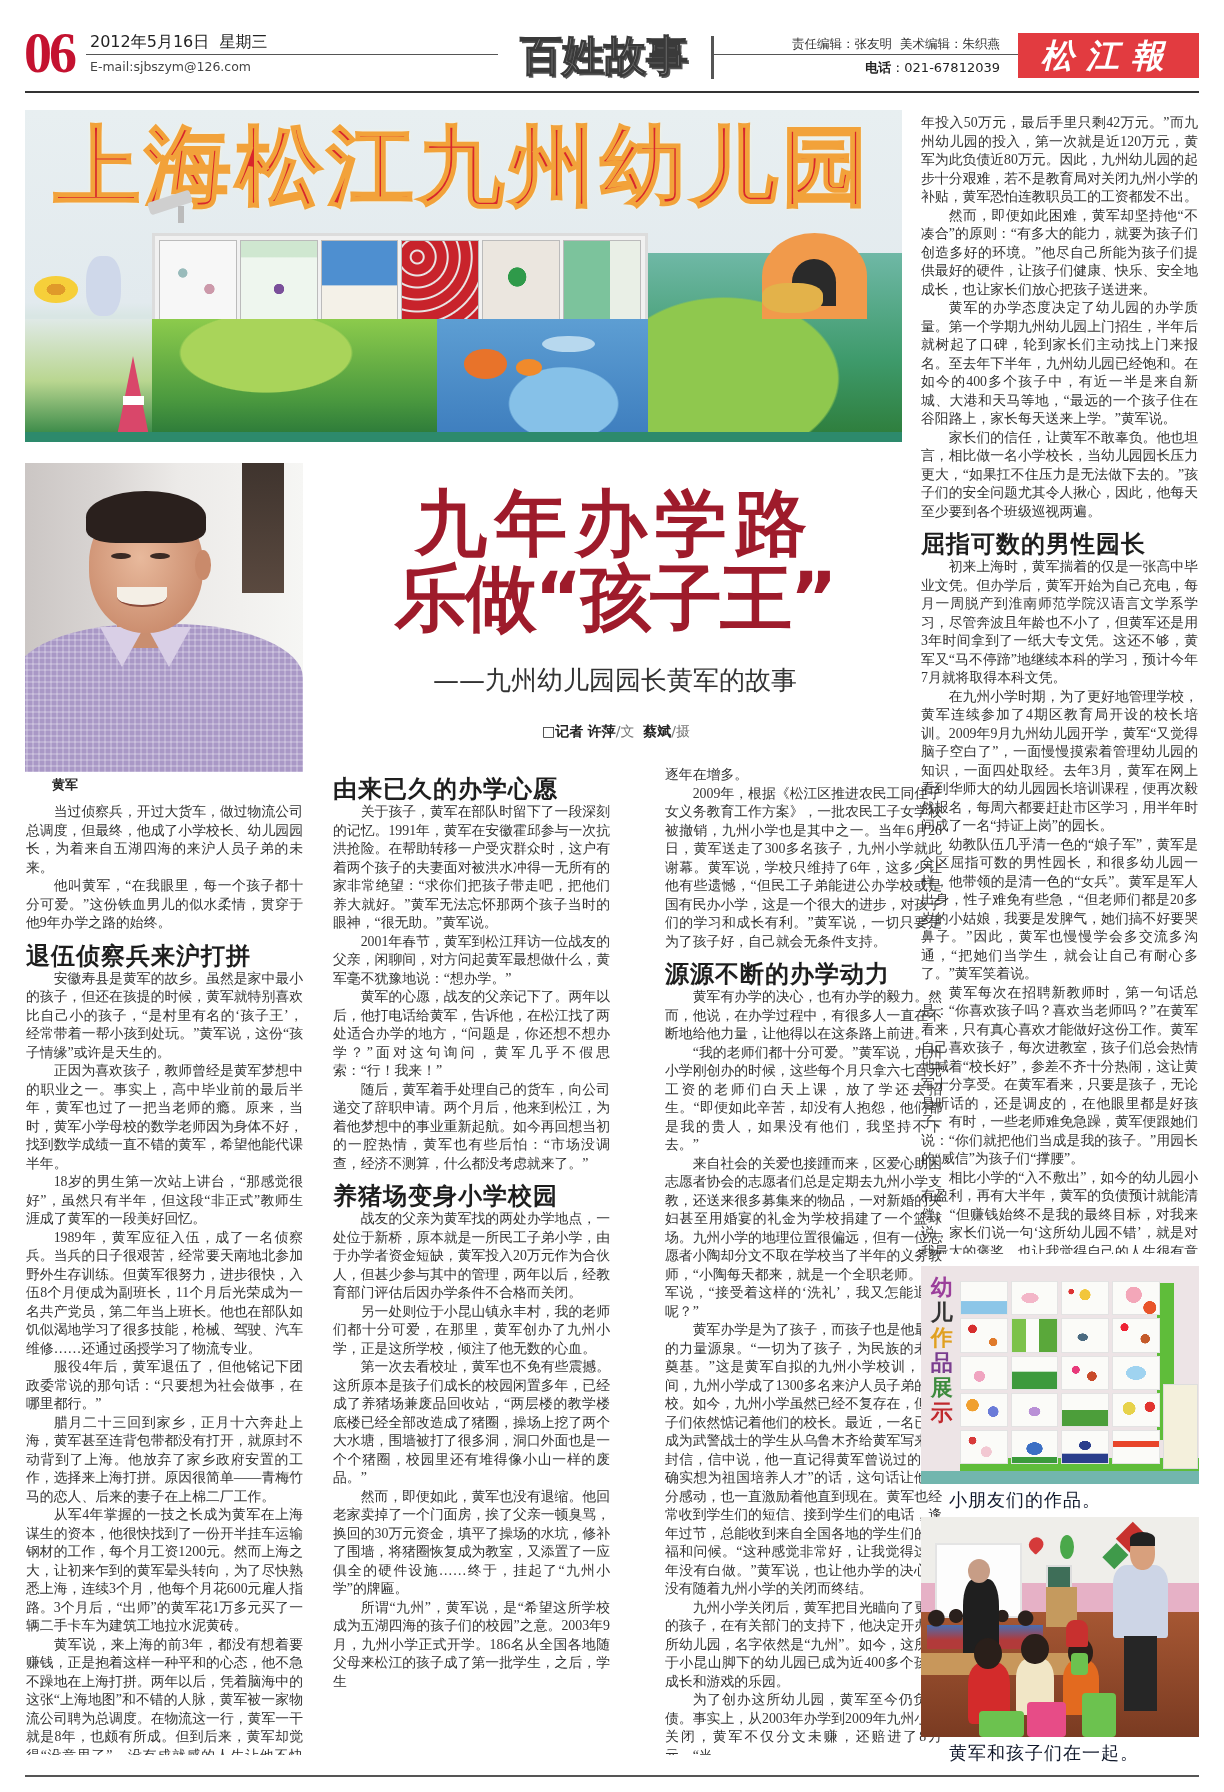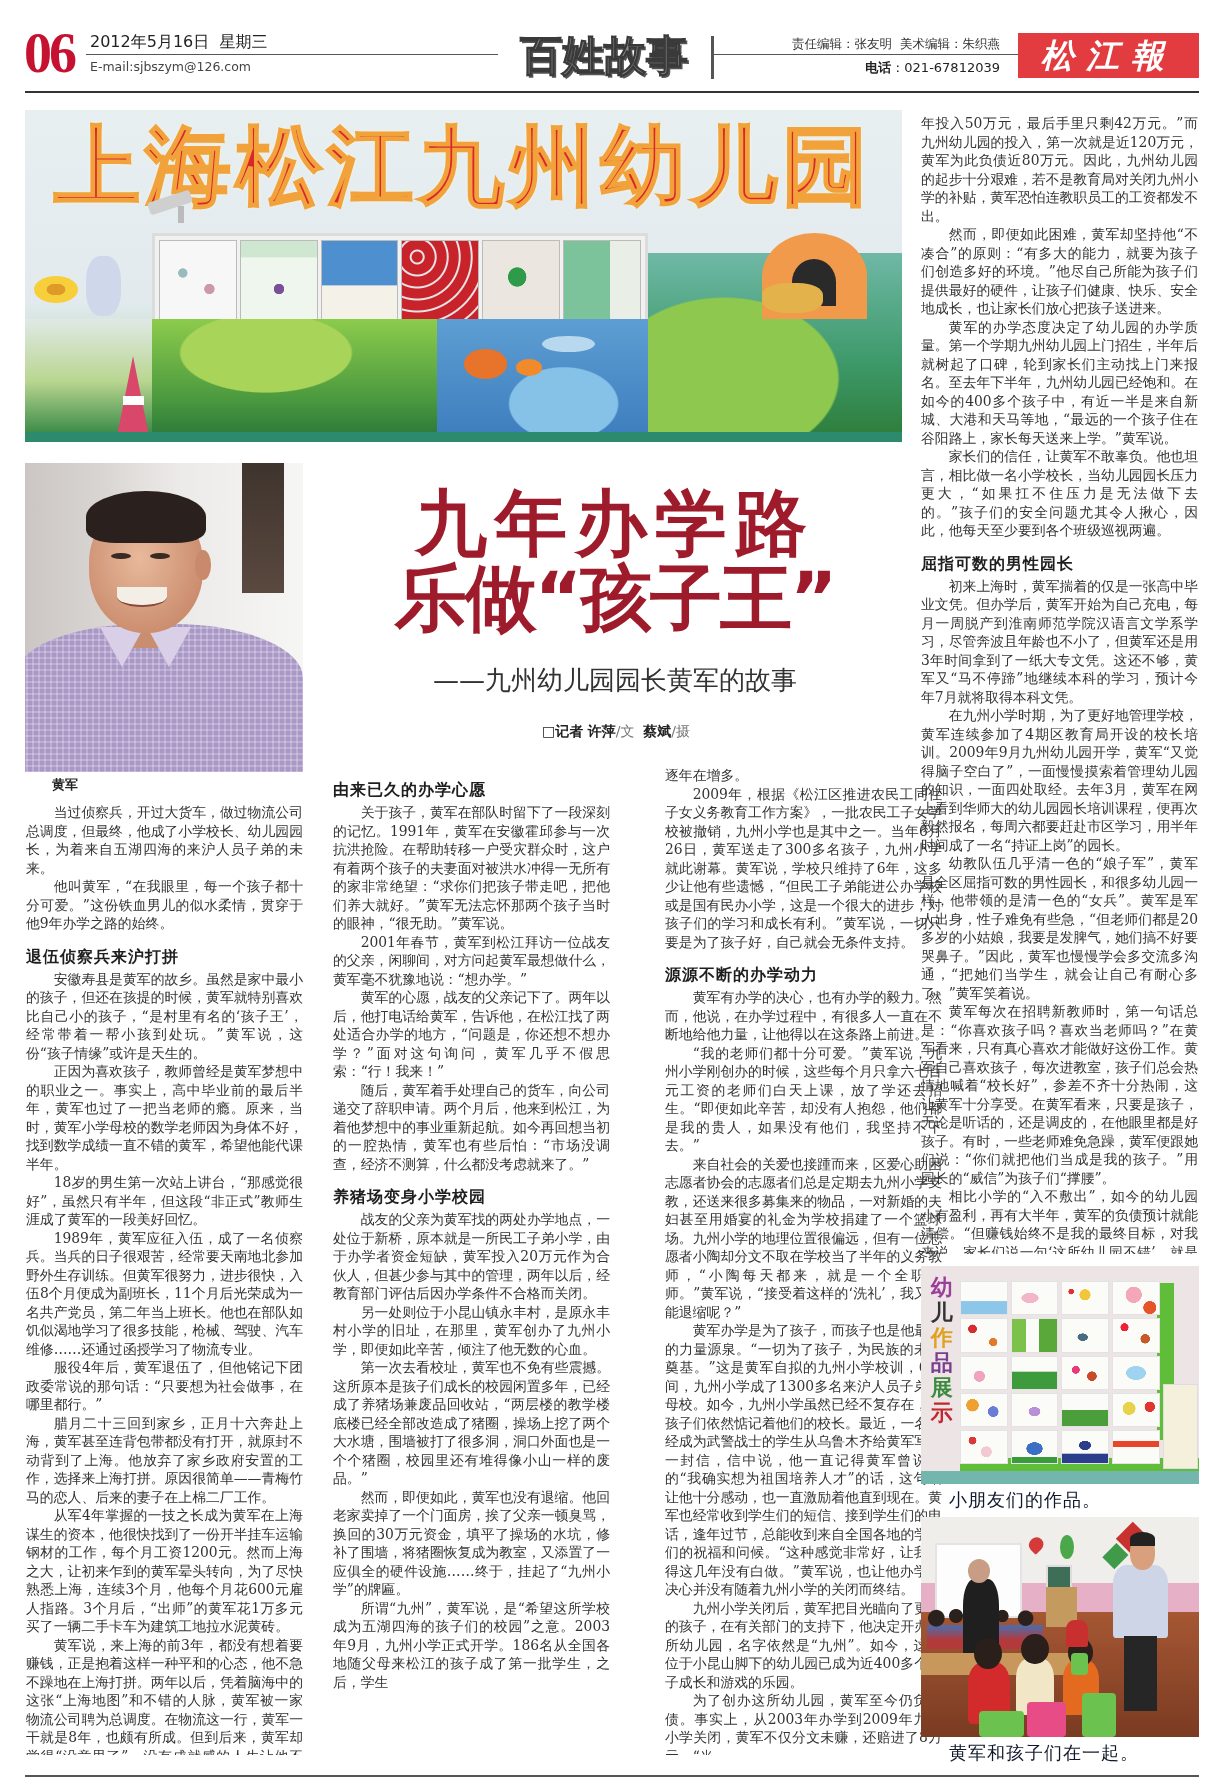--- a/index.html
+++ b/index.html
@@ -63,23 +63,23 @@
   .hl{left:330px;width:570px;text-align:center;font-weight:bold;color:#9e1b2b;white-space:nowrap;}
   .hl1{top:486px;font-size:72px;line-height:74px;letter-spacing:8px;}
   .hl2{top:561px;font-size:72px;line-height:74px;letter-spacing:-2px;}
   .subtitle{left:380px;width:470px;top:665px;text-align:center;font-size:26px;line-height:30px;color:#333;white-space:nowrap;}
   .byline{left:480px;width:272px;top:722px;text-align:center;font-size:14px;line-height:18px;color:#222;white-space:pre;}
   .byline .lt{color:#777;font-weight:normal;}
   .byline b{font-weight:bold;}
 
   
   .col{position:absolute;width:277px;overflow:hidden;font-family:"DejaVu Serif",serif;font-size:13.85px;line-height:18.5px;color:#333;text-align:justify;text-justify:inter-character;}
-  .col p{margin:0;text-indent:2em;}
+  .col p{margin:0;text-indent:2em;font-family:Liberation Serif, serif;}
   .col p.cont{text-indent:0;}
-  .col h3{margin:0;height:37px;box-sizing:border-box;padding-top:12px;font-family:"DejaVu Sans",sans-serif;font-weight:bold;font-size:16px;line-height:23px;color:#1e1e1e;letter-spacing:1px;white-space:nowrap;}
+  .col h3{margin:0;height:37px;box-sizing:border-box;padding-top:12px;font-family:"DejaVu Sans",sans-serif;font-weight:bold;font-size:24px;line-height:23px;color:#1e1e1e;letter-spacing:1px;white-space:nowrap;}
   .c1{left:26px;top:803px;height:952px;}
   .c2{left:333px;top:766px;height:989px;}
   .c3{left:621px;top:766px;height:989px;margin-left:44px;}
   .c4{left:921px;top:114px;height:1140px;}
 
   
   .ph1{left:921px;top:1266px;width:278px;height:218px;overflow:hidden;background:#ede4e6;}
   .ph1-board{left:85%;top:8%;width:6%;height:72%;background:#5fbd3a;}
   .ph1-boardb{left:14%;top:88%;width:86%;height:6%;background:#5fbd3a;}
   .ph1-grid{left:14%;top:7%;width:72%;height:84%;display:grid;grid-template-columns:repeat(4,1fr);grid-template-rows:repeat(5,1fr);gap:3px;}
@@ -193,21 +193,21 @@
 </div>
 
 <div class="col c2">
   <h3>由来已久的办学心愿</h3>
   <p>关于孩子，黄军在部队时留下了一段深刻的记忆。1991年，黄军在安徽霍邱参与一次抗洪抢险。在帮助转移一户受灾群众时，这户有着两个孩子的夫妻面对被洪水冲得一无所有的家非常绝望：“求你们把孩子带走吧，把他们养大就好。”黄军无法忘怀那两个孩子当时的眼神，“很无助。”黄军说。</p>
   <p>2001年春节，黄军到松江拜访一位战友的父亲，闲聊间，对方问起黄军最想做什么，黄军毫不犹豫地说：“想办学。”</p>
   <p>黄军的心愿，战友的父亲记下了。两年以后，他打电话给黄军，告诉他，在松江找了两处适合办学的地方，“问题是，你还想不想办学？”面对这句询问，黄军几乎不假思索：“行！我来！”</p>
   <p>随后，黄军着手处理自己的货车，向公司递交了辞职申请。两个月后，他来到松江，为着他梦想中的事业重新起航。如今再回想当初的一腔热情，黄军也有些后怕：“市场没调查，经济不测算，什么都没考虑就来了。”</p>
   <h3>养猪场变身小学校园</h3>
   <p>战友的父亲为黄军找的两处办学地点，一处位于新桥，原本就是一所民工子弟小学，由于办学者资金短缺，黄军投入20万元作为合伙人，但甚少参与其中的管理，两年以后，经教育部门评估后因办学条件不合格而关闭。</p>
-  <p>另一处则位于小昆山镇永丰村，是原永丰村小学的旧址，在那里，黄军创办了九州小学，即便如此辛苦，倾注了他无数的心血。</p>
+  <p>另一处则位于小昆山镇永丰村，我的老师们都十分可爱，在那里，黄军创办了九州小学，正是这所学校，倾注了他无数的心血。</p>
   <p>第一次去看校址，黄军也不免有些震撼。这所原本是孩子们成长的校园闲置多年，已经成了养猪场兼废品回收站，“两层楼的教学楼底楼已经全部改造成了猪圈，操场上挖了两个大水塘，围墙被打了很多洞，洞口外面也是一个个猪圈，校园里还有堆得像小山一样的废品。”</p>
   <p>然而，即便如此，黄军也没有退缩。他回老家卖掉了一个门面房，挨了父亲一顿臭骂，换回的30万元资金，填平了操场的水坑，修补了围墙，将猪圈恢复成为教室，又添置了一应俱全的硬件设施……终于，挂起了“九州小学”的牌匾。</p>
   <p>所谓“九州”，黄军说，是“希望这所学校成为五湖四海的孩子们的校园”之意。2003年9月，九州小学正式开学。186名从全国各地随父母来松江的孩子成了第一批学生，之后，学生</p>
 </div>
 
 <div class="col c3">
   <p class="cont">逐年在增多。</p>
   <p>2009年，根据《松江区推进农民工同住子女义务教育工作方案》，一批农民工子女学校被撤销，九州小学也是其中之一。当年6月26日，黄军送走了300多名孩子，九州小学就此谢幕。黄军说，学校只维持了6年，这多少让他有些遗憾，“但民工子弟能进公办学校或是国有民办小学，这是一个很大的进步，对孩子们的学习和成长有利。”黄军说，一切只要是为了孩子好，自己就会无条件支持。</p>
   <h3>源源不断的办学动力</h3>
   <p>黄军有办学的决心，也有办学的毅力。然而，他说，在办学过程中，有很多人一直在不断地给他力量，让他得以在这条路上前进。</p>

